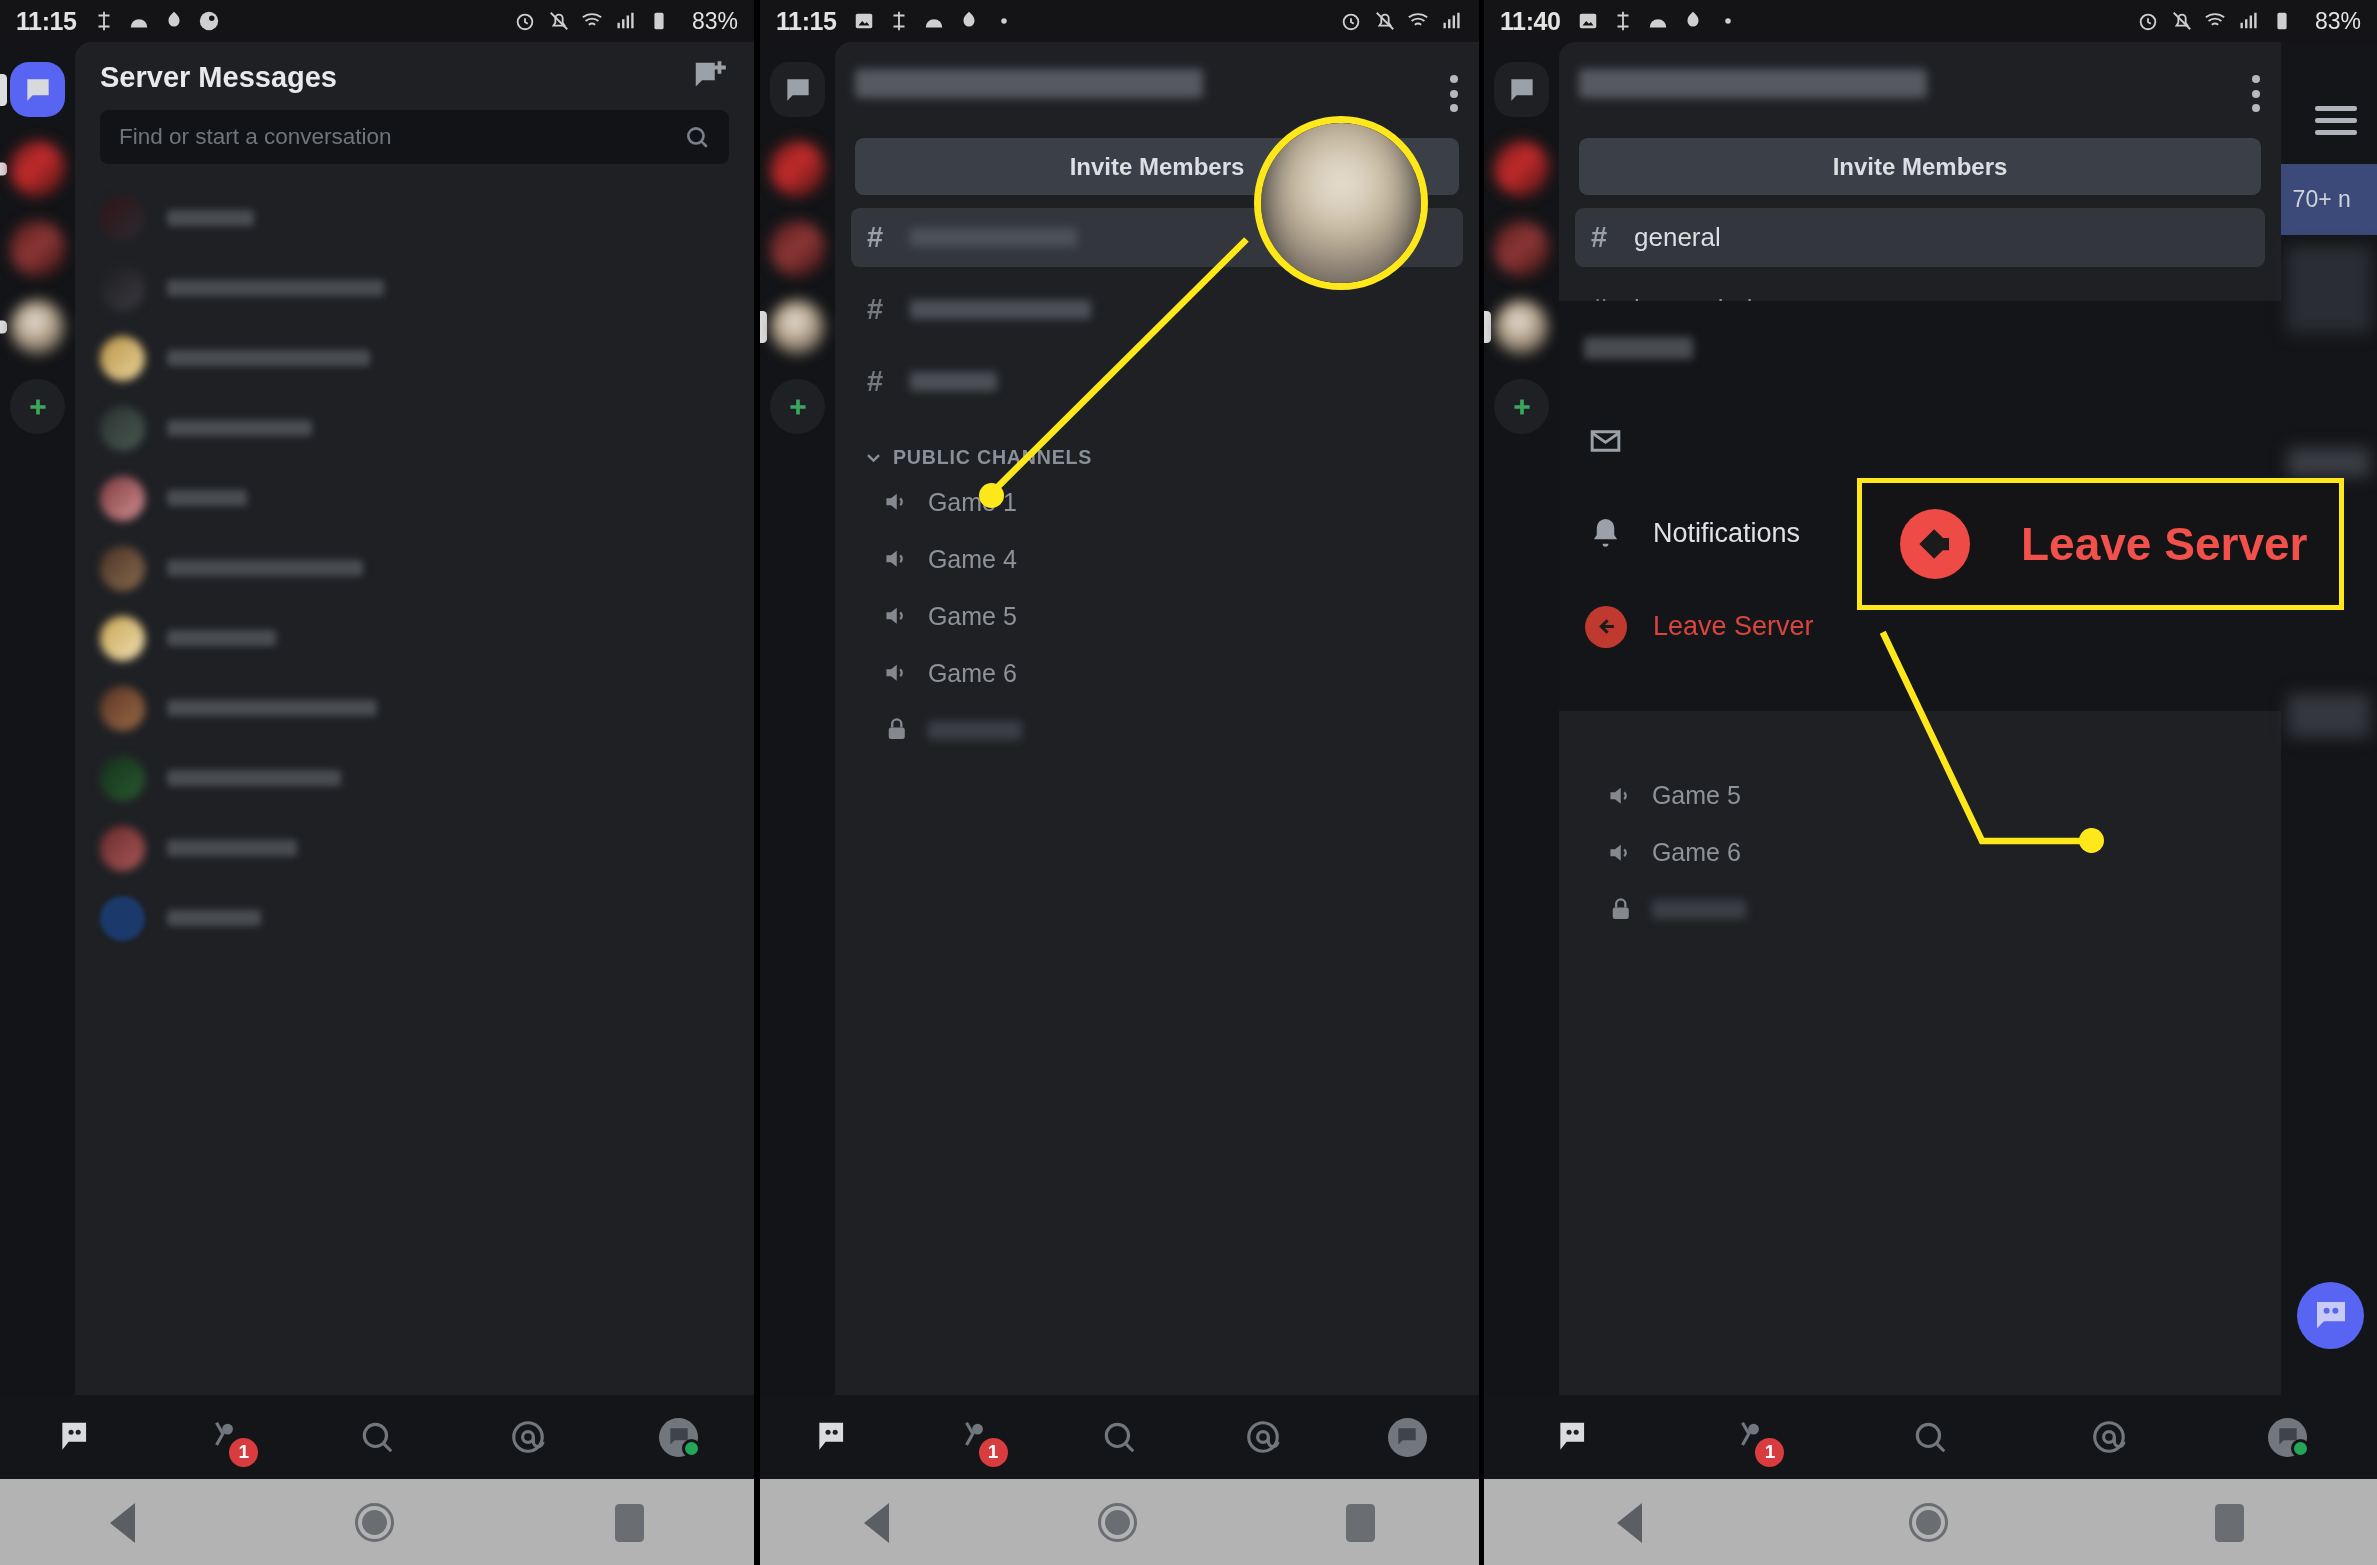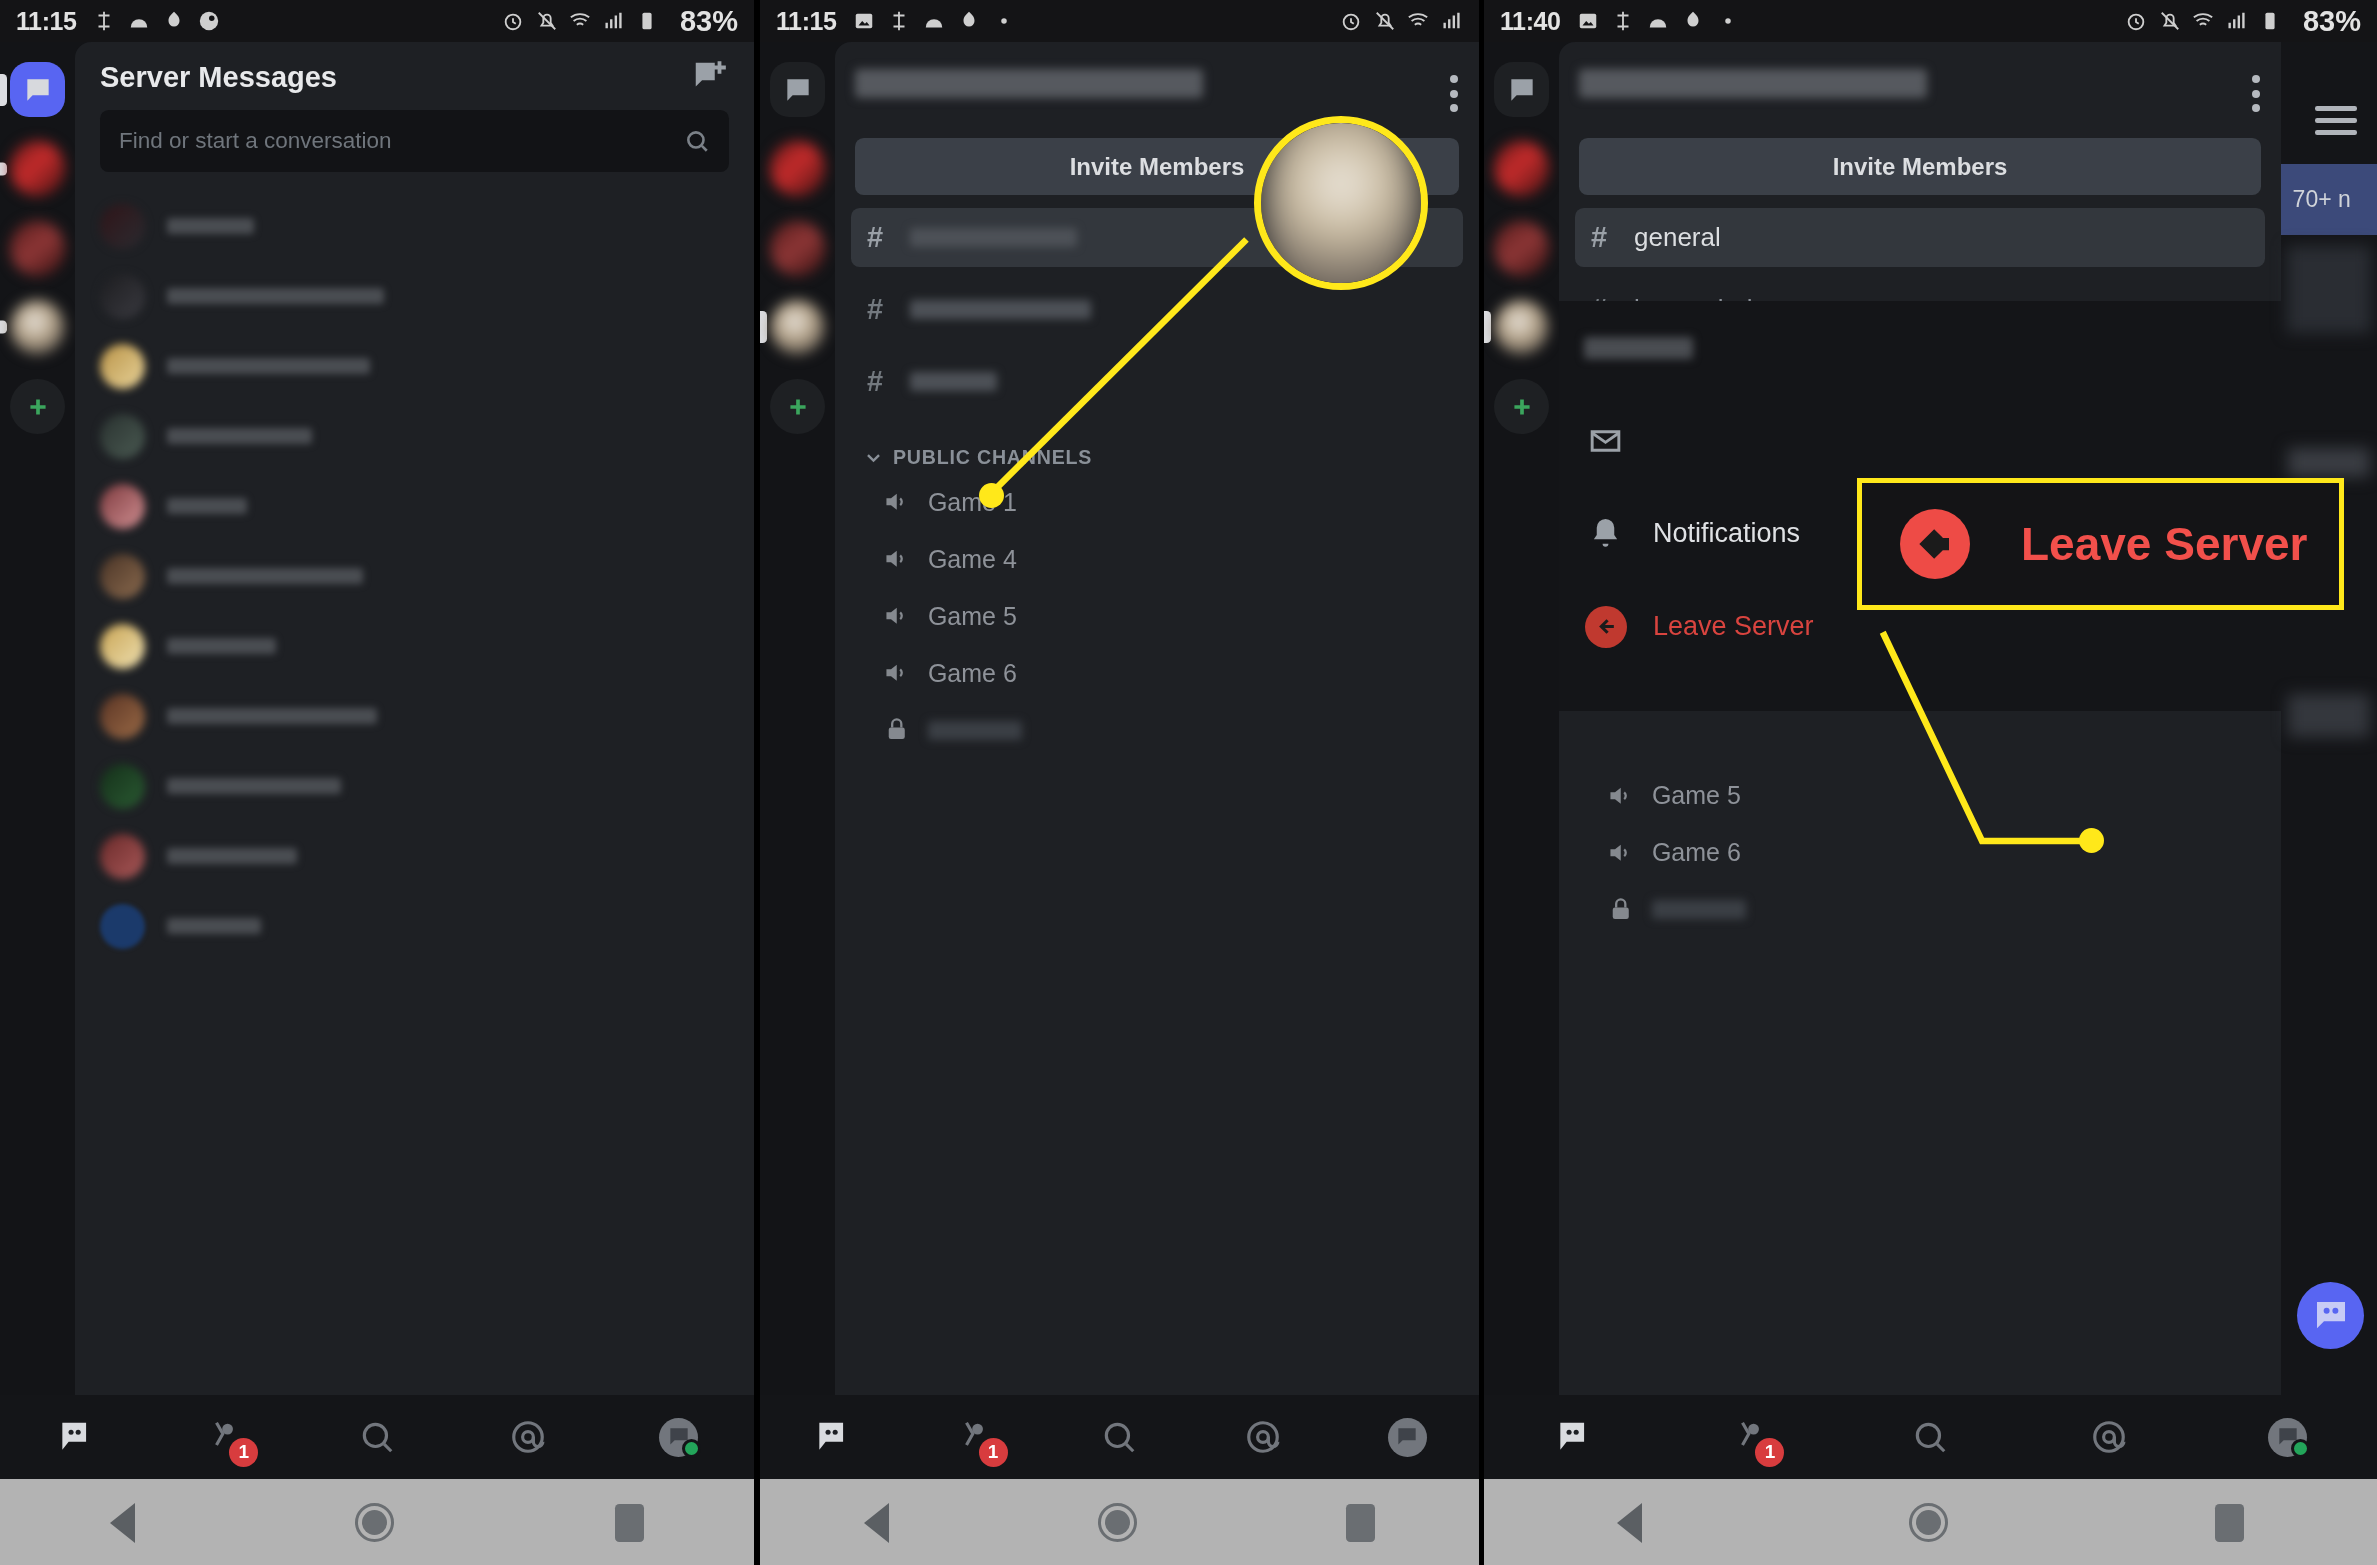--- a/index.html
+++ b/index.html
@@ -27,21 +27,21 @@
     position: absolute; top: 0; left: 0; right: 0; height: 42px;
     background: #141416;
     display: flex; align-items: center;
     padding: 0 16px;
     color: #e3e3e3;
   }
   .sb-time { font-size: 25px; font-weight: 700; letter-spacing: -0.4px; }
   .sb-left-icons { display:flex; align-items:center; gap: 13px; margin-left: 16px; }
   .sb-right-icons { display:flex; align-items:center; gap: 11.6px; margin-left:auto; }
   .sb-ic { width: 22px; height: 22px; fill:#cfcfcf; display:block; }
-  .sb-batt { font-size: 29px; font-weight: 700; margin-left: 10px; }
+  .sb-batt { font-size: 23px; font-weight: 400; margin-left: 10px; }
 
   
   .appbody { position:absolute; left:0; right:0; top:42px; bottom:0; }
 
   
   .rail {
     position:absolute; left:0; top:0; bottom:0; width:75px;
     background:#131417;
     padding-top: 10px;
   }
@@ -68,21 +68,21 @@
     background:#1e2024;
     border-top-left-radius: 16px;
   }
 
   
   .dm-head { display:flex; align-items:center; padding: 16px 25px 7.2px 25px; }
   .dm-title { color:#e8e9eb; font-size: 29px; font-weight: 700; }
   .dm-newicon { margin-left:auto; width:38px; height:38px; fill:#9ba1a8; }
 
   .dm-search {
-    margin: 7.2px 25px 0 25px; height: 62px; border-radius: 8.7px;
+    margin: 7.2px 25px 0 25px; height: 54px; border-radius: 8.7px;
     background:#121316; display:flex; align-items:center; padding: 0 19px;
   }
   .dm-search-ph { color:#6f757c; font-size: 22.5px; }
   .dm-search-ic { margin-left:auto; width:26px; height:26px; stroke:#7b8188; fill:none; stroke-width:2.4; }
 
   .dm-list { margin-top: 19px; }
   .dm-row { display:flex; align-items:center; height: 70px; padding: 0 25px; }
   .dm-av { width:45px; height:45px; border-radius:50%; filter: blur(4.3px); flex:none; }
   .dm-name { margin-left: 22px; height: 16px; border-radius: 3.6px; filter: blur(3.6px); background:#4a4d52; }
 

